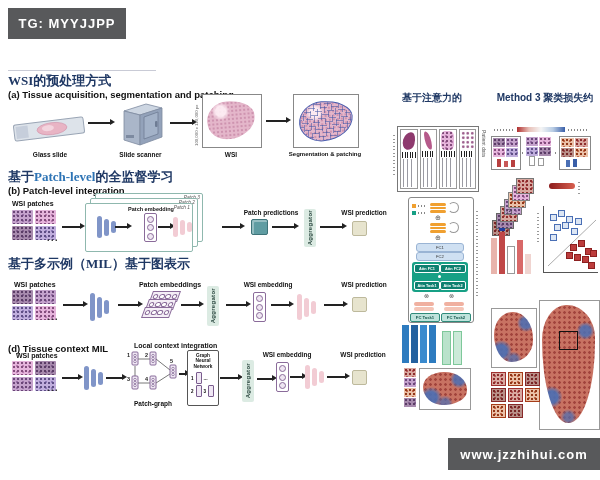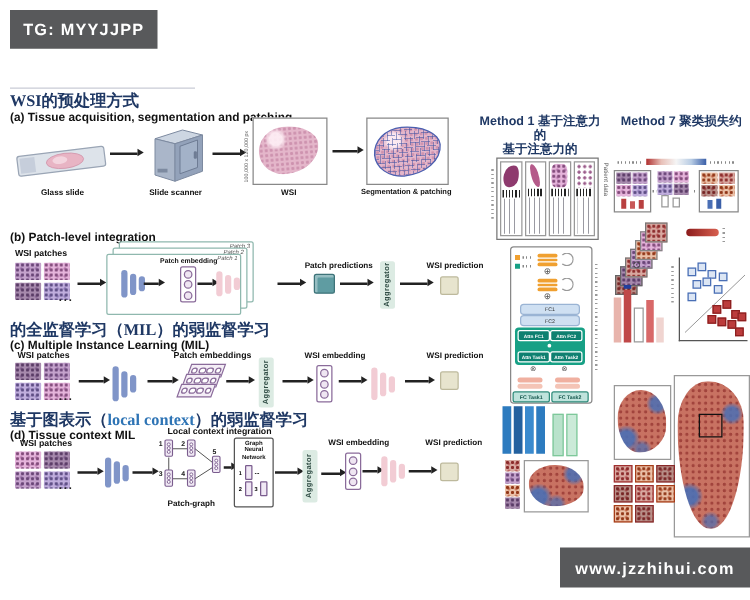--- a/index.html
+++ b/index.html
@@ -125,20 +125,21 @@
   </div>
   <div class="lbl" style="left:202px;top:151px;width:58px">WSI</div>
 
   <div class="arr" style="left:266px;top:120px;width:20px"></div>
 
   <div class="box" style="left:293px;top:94px;width:64px;height:52px">
     <div class="tblob gridov" style="left:5px;top:6px;width:52px;height:38px;border:1px solid #4A5FB0"></div>
   </div>
   <div class="lbl" style="left:281px;top:151px;width:88px;font-size:6px">Segmentation &amp; patching</div>
 
+  <div class="sech" style="left:8px;top:168px"><span>基于</span><span class="en">Patch-level</span><span>的全监督学习</span></div>
   <div class="sub" style="left:8px;top:185px">(b) Patch-level integration</div>
 
   <div class="lbl" style="left:12px;top:200px;width:50px;text-align:left;font-size:7px">WSI patches</div>
   <div class="pgrid" style="left:12px;top:210px">
     <div class="hp"></div>
     <div class="hp v2"></div>
     <div class="hp v3"></div>
     <div class="hp v4"></div>
   </div>
   <div class="dots" style="left:47px;top:233px">...</div>
@@ -177,22 +178,21 @@
   <div class="lbl" style="left:232px;top:209px;width:78px">Patch predictions</div>
   <div class="cube" style="left:251px;top:219px"></div>
   <div class="arr" style="left:272px;top:226px;width:22px"></div>
   <div class="agg" style="left:304px;top:209px;width:12px;height:38px">
     <span class="vtxt">Aggregator</span>
   </div>
   <div class="arr" style="left:320px;top:226px;width:22px"></div>
   <div class="lbl" style="left:334px;top:209px;width:60px">WSI prediction</div>
   <div class="pred" style="left:352px;top:221px"></div>
 
-  <div class="sech" style="left:8px;top:255px">的全监督学习（MIL）的弱监督学习</div>
-  <div class="sub" style="left:8px;top:271px">(c) Multiple Instance Learning (MIL)</div>
+  <div class="sech" style="left:8px;top:255px">基于多示例（MIL）基于图表示</div>
 
   <div class="lbl" style="left:14px;top:281px;width:50px;text-align:left;font-size:7px">WSI patches</div>
   <div class="pgrid" style="left:12px;top:290px">
     <div class="hp v3"></div>
     <div class="hp"></div>
     <div class="hp v4"></div>
     <div class="hp v2"></div>
   </div>
   <div class="dots" style="left:47px;top:312px">...</div>
 
@@ -240,21 +240,20 @@
   <div class="arr" style="left:271px;top:304px;width:18px"></div>
   <div class="cnnb pinkb" style="left:297px;top:293px;height:28px">
     <i style="height:26px"></i>
       <i style="height:19px"></i>
       <i style="height:13px"></i>
   </div>
   <div class="arr" style="left:324px;top:304px;width:19px"></div>
   <div class="lbl" style="left:334px;top:281px;width:60px">WSI prediction</div>
   <div class="pred" style="left:352px;top:297px"></div>
 
-  <div class="sech" style="left:8px;top:327px"><span>基于图表示（</span><span class="en">local context</span><span>）的弱监督学习</span></div>
   <div class="sub" style="left:8px;top:343px">(d) Tissue context MIL</div>
 
   <div class="lbl" style="left:16px;top:352px;width:50px;text-align:left;font-size:7px">WSI patches</div>
   <div class="pgrid" style="left:12px;top:361px">
     <div class="hp v2"></div>
     <div class="hp v3"></div>
     <div class="hp"></div>
     <div class="hp v4"></div>
   </div>
   <div class="dots" style="left:47px;top:383px">...</div>
@@ -341,21 +340,20 @@
   <div class="cnnb pinkb" style="left:305px;top:364px;height:26px">
     <i style="height:24px"></i>
       <i style="height:18px"></i>
       <i style="height:12px"></i>
   </div>
   <div class="arr" style="left:327px;top:376px;width:18px"></div>
   <div class="lbl" style="left:332px;top:351px;width:62px">WSI prediction</div>
   <div class="pred" style="left:352px;top:370px"></div>
 
   <div class="mtitle" style="left:382px;top:92px;width:100px">
-    <div>Method 1 基于注意力的</div>
     <div>基于注意力的</div>
   </div>
 
   <div class="vdash" style="left:393px;top:135px;height:40px"></div>
   <div class="box" style="left:397px;top:126px;width:82px;height:66px;display:flex;gap:2px;padding:2px;box-sizing:border-box;border-color:#777">
     <div style="flex:1;border:1px solid #999;display:flex;flex-direction:column">
       <div style="width:12px;height:18px;margin:2px auto;background:#8E3A6E;border-radius:60% 40% 55% 45%/50% 60% 40% 50%;transform:rotate(14deg)"></div>
       <div class="bcode"></div>
       <div class="mtxt"></div>
     </div>
@@ -430,21 +428,21 @@
     <div class="hr" style="width:12px;height:9px"></div>
     <div class="hp" style="width:12px;height:9px"></div>
     <div class="hr v2" style="width:12px;height:9px"></div>
     <div class="hp v3" style="width:12px;height:9px"></div>
   </div>
   <div class="box" style="left:419px;top:368px;width:50px;height:40px;border-color:#999">
     <div class="hblob" style="left:3px;top:3px;width:44px;height:33px"></div>
   </div>
 
   <div class="mtitle" style="left:492px;top:92px;width:106px">
-    <div>Method 7 聚类损失约</div>
+    <div>Method 3 聚类损失约</div>
   </div>
 
   <div class="hdash" style="left:494px;top:129px;width:20px"></div>
   <div class="abs" style="left:517px;top:127px;width:48px;height:5px;background:linear-gradient(90deg,#B03030,#E8C0B8,#F5F5F5,#B8CCE4,#3A5FA8)"></div>
   <div class="hdash" style="left:568px;top:129px;width:20px"></div>
 
   <div class="box" style="left:491px;top:136px;width:30px;height:34px;padding:1px;box-sizing:border-box">
     <div style="display:grid;grid-template-columns:12px 12px;gap:1px">
       <div class="hp v3" style="height:9px"></div>
       <div class="hp" style="height:9px"></div>

